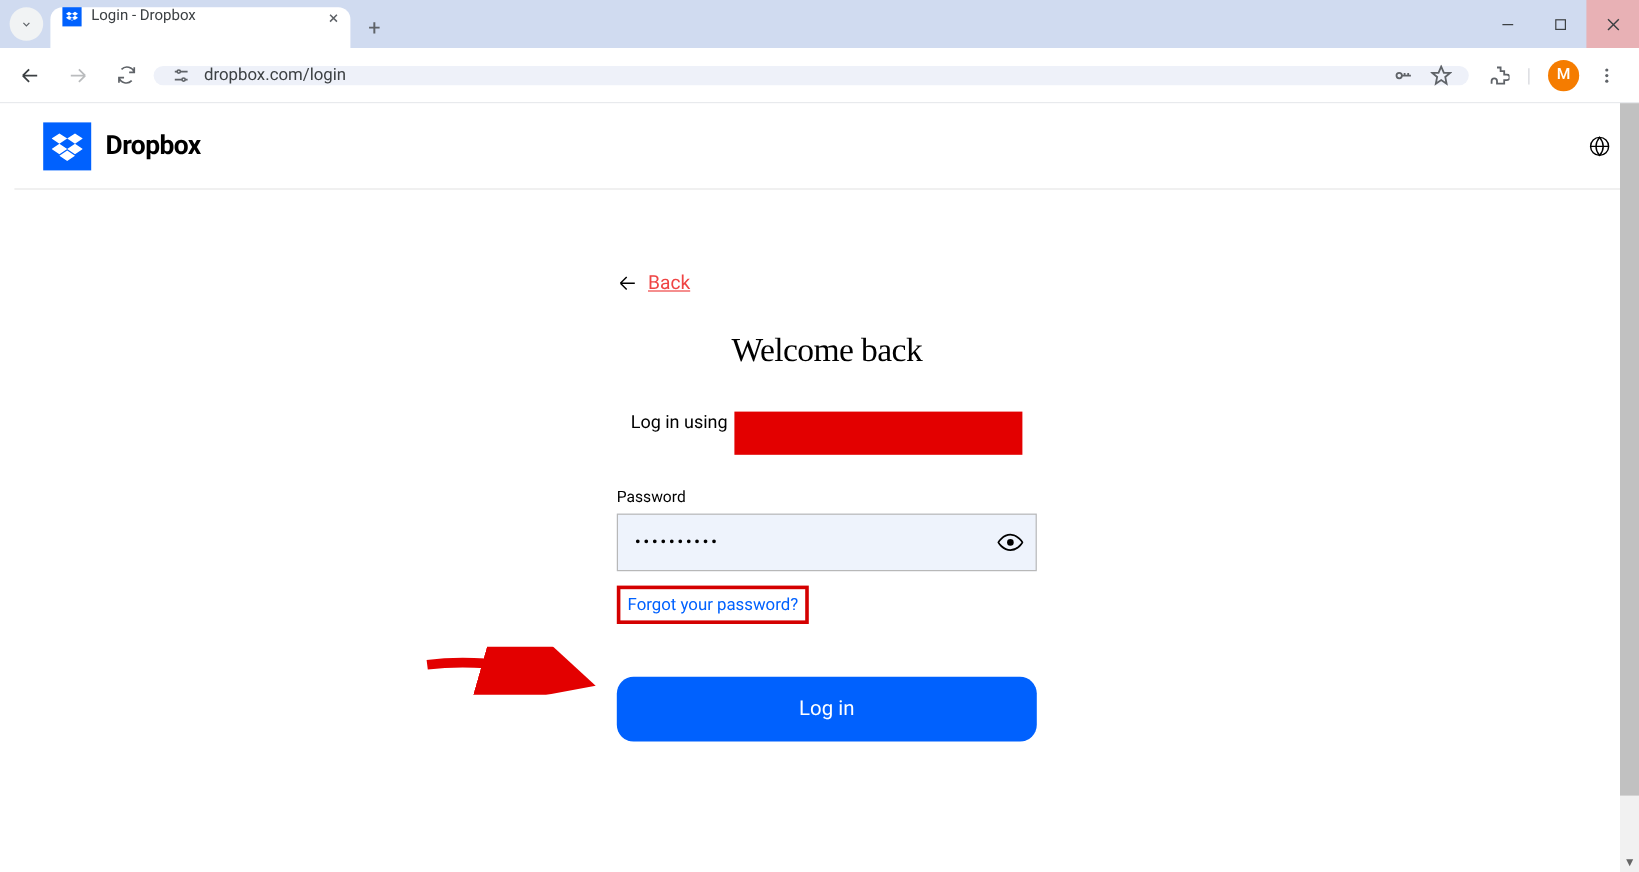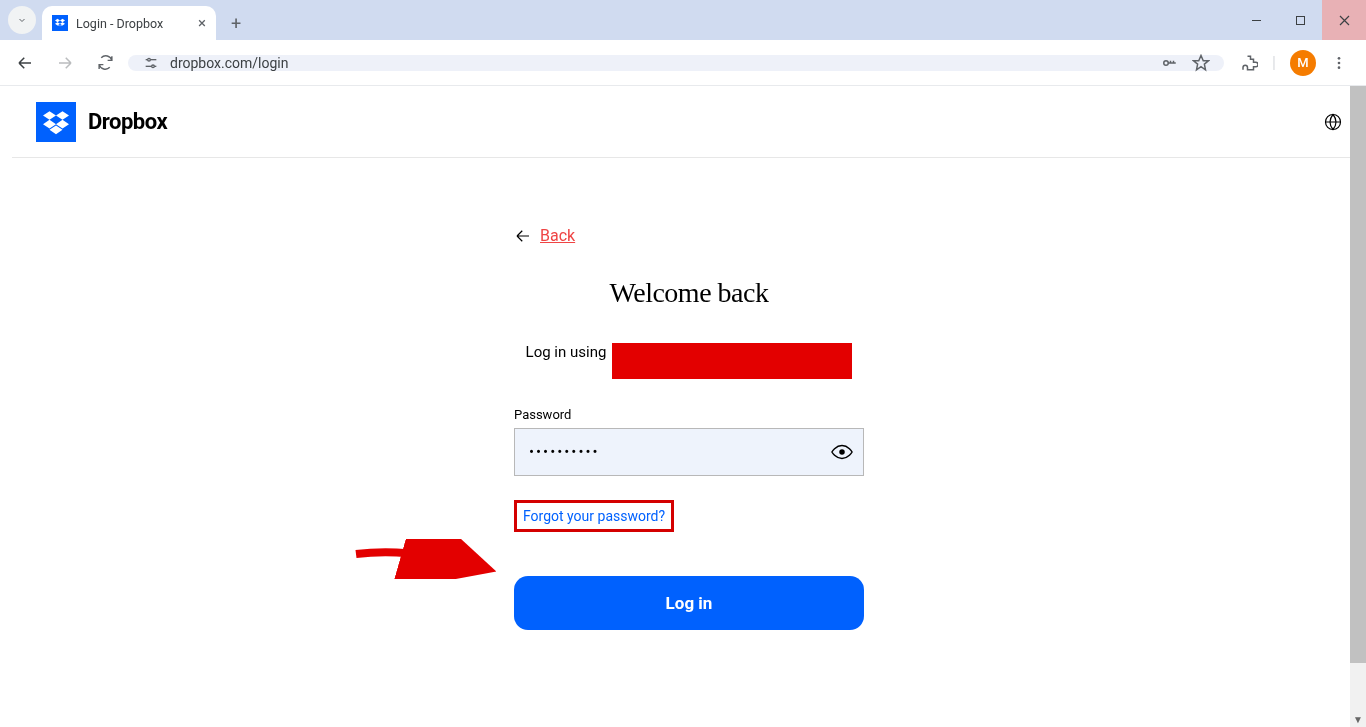--- a/index.html
+++ b/index.html
@@ -1,21 +1,21 @@
 <!DOCTYPE html>
 <html><head>
 <meta charset="utf-8">
 <style>
 * { margin: 0; padding: 0; box-sizing: border-box; font-family: -apple-system, BlinkMacSystemFont, "Segoe UI", Roboto, Helvetica, Arial, sans-serif; }
 body { width: 1366px; height: 727px; overflow: hidden; background: #fff; }
 
 
 .browser-top { background: #d0dbf0; height: 40px; display: flex; align-items: flex-end; padding-left: 8px; }
 .tab-dropdown { width: 28px; height: 28px; border-radius: 50%; background: #f1f3f4; margin-bottom: 6px; margin-right: 6px; display:flex; align-items:center; justify-content:center; color:#5f6368; }
-.tab { background: #fff; border-radius: 10px 10px 0 0; height: 34px; width: 174px; display: flex; align-items: center; padding: 0 10px; gap: 8px; font-size: 12.5px; color: #3c4043; }
+.tab { background: #fff; border-radius: 10px 10px 0 0; height: 34px; width: 250px; display: flex; align-items: flex-start; padding: 0 10px; gap: 8px; font-size: 12.5px; color: #3c4043; }
 .tab-favicon { width: 16px; height: 16px; background: #0061fe; display: flex; align-items: center; justify-content: center; }
 .tab-favicon svg { width: 10px; height: 10px; }
 .tab-title { flex: 1; white-space: nowrap; overflow: hidden; }
 .tab-close { color: #5f6368; font-size: 15px; }
 .new-tab { width: 28px; height: 28px; display:flex; align-items:center; justify-content:center; color:#5f6368; font-size:18px; margin-left:6px; margin-bottom:3px; }
 .win-controls { margin-left:auto; display:flex; height:40px; }
 .win-btn { width:44px; display:flex; align-items:center; justify-content:center; color:#3c4043; }
 .win-close { background:#e8b1b5; }
 
 .toolbar { background:#fff; height:46px; display:flex; align-items:center; padding:0 8px; gap:6px; border-bottom:1px solid #e8eaed; }
@@ -39,25 +39,25 @@
 .login-box { width:350px; margin-top:68px; }
 .back-link { display:inline-flex; align-items:center; gap:8px; font-size:16px; color:#ef4444; cursor:pointer; }
 .back-link span { text-decoration:underline; }
 .welcome { font-size:28px; font-weight:400; text-align:center; margin-top:28px; letter-spacing:-0.5px;font-family:Liberation Serif, serif; }
 .login-using { text-align:center; margin-top:34px; font-size:15px; display:flex; align-items:flex-start; justify-content:center; gap:6px; }
 .redacted { background:#e30000; width:240px; height:36px; display:inline-block; }
 .field-label { font-size:13px; color:#000000; margin-top:28px; }
 .pw-field { position:relative; margin-top:6px; }
 .pw-input { width:100%; height:48px; border:1px solid #b8b8b8; background:#eef3fc; padding:0 44px 0 14px; font-size:15px; letter-spacing:2px; }
 .eye-btn { position:absolute; right:10px; top:12px; width:24px; height:24px; display:flex; align-items:center; justify-content:center; cursor:pointer; }
-.forgot-wrap { margin-top:24px;text-decoration:underline; }
+.forgot-wrap { margin-top:12px;text-decoration:underline; }
 .forgot { display:inline-block; color:#0061fe; font-size:14px; padding:5px 6px; border:3px solid #d40000; cursor:pointer; }
 .remember { display:flex; align-items:center; gap:10px; margin-top:26px; font-size:16px; }
 .chk { width:20px; height:20px; background:#000; display:flex; align-items:center; justify-content:center; }
-.login-btn { width:100%; height:54px; background:#0061fe; color:#fff; border:none; border-radius:14px; font-size:17px; font-weight:700; margin-top:44px; cursor:pointer; }
+.login-btn { width:100%; height:54px; background:#0061fe; color:#fff; border:none; border-radius:14px; font-size:17px; font-weight:400; margin-top:44px; cursor:pointer; }
 
 
 .arrow { position:absolute; left:351px; top:453px; width:150px; height:40px; pointer-events:none; }
 
 
 .vscroll { position:absolute; right:0; top:86px; bottom:0; width:16px; background:#f1f1f1; }
 .vscroll-thumb { position:absolute; top:0; width:100%; height:90%; background:#c1c1c1; }
 .vscroll-arrow { position:absolute; width:16px; height:16px; display:flex; align-items:center; justify-content:center; font-size:10px; color:#666; }
 </style>
 </head>

